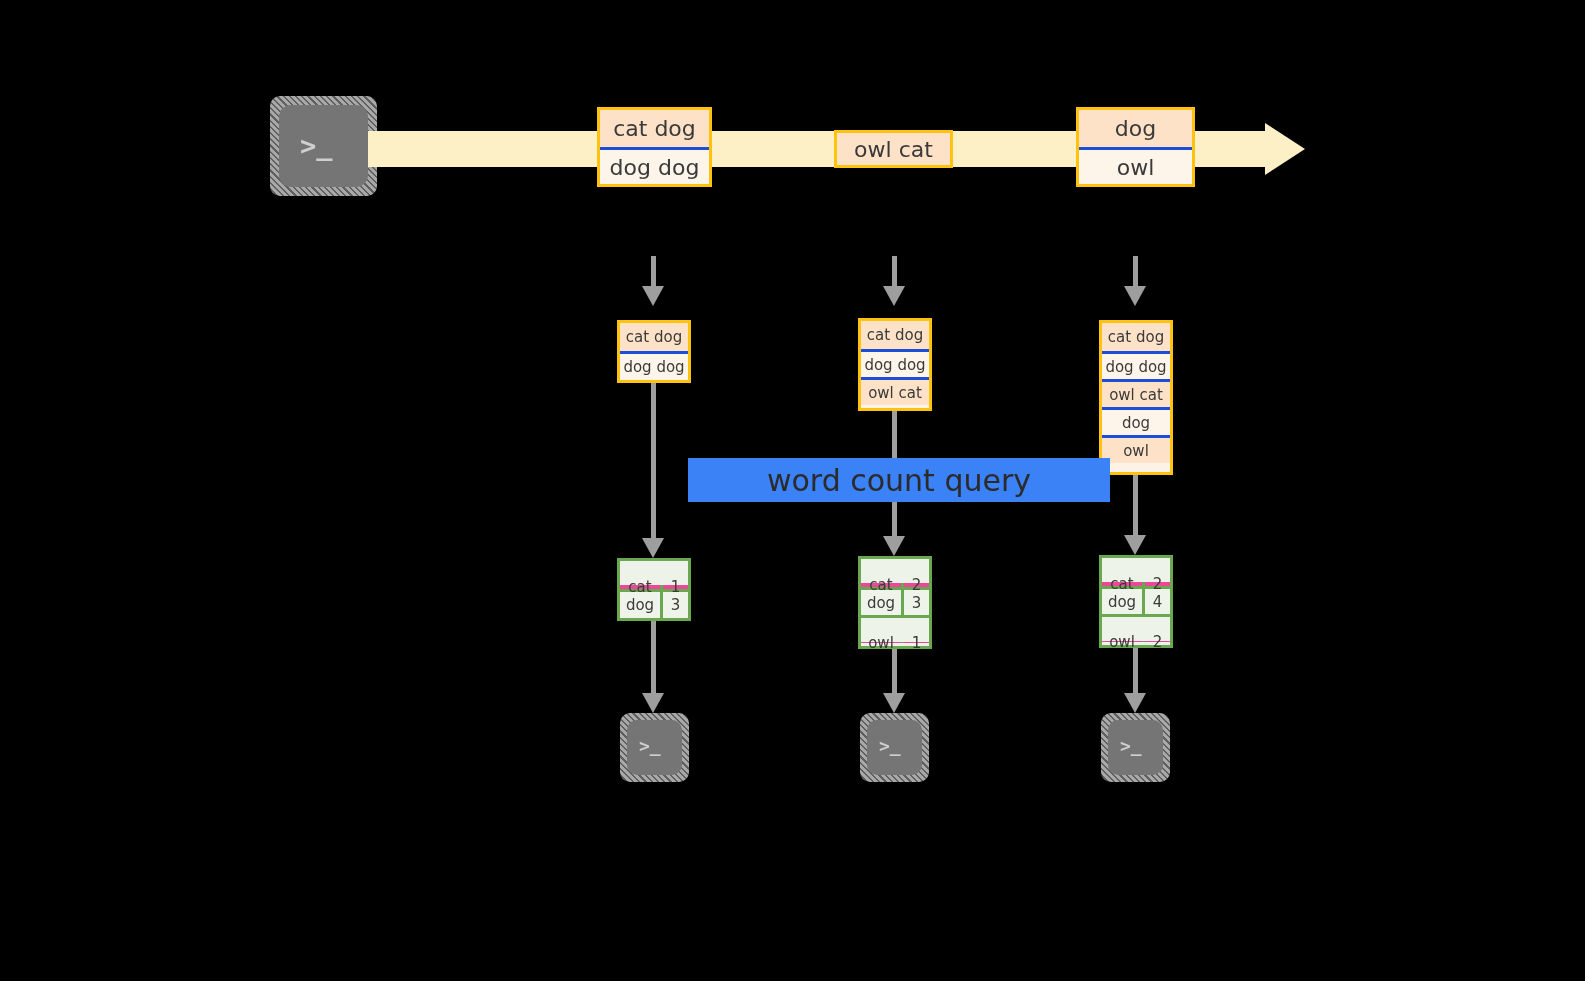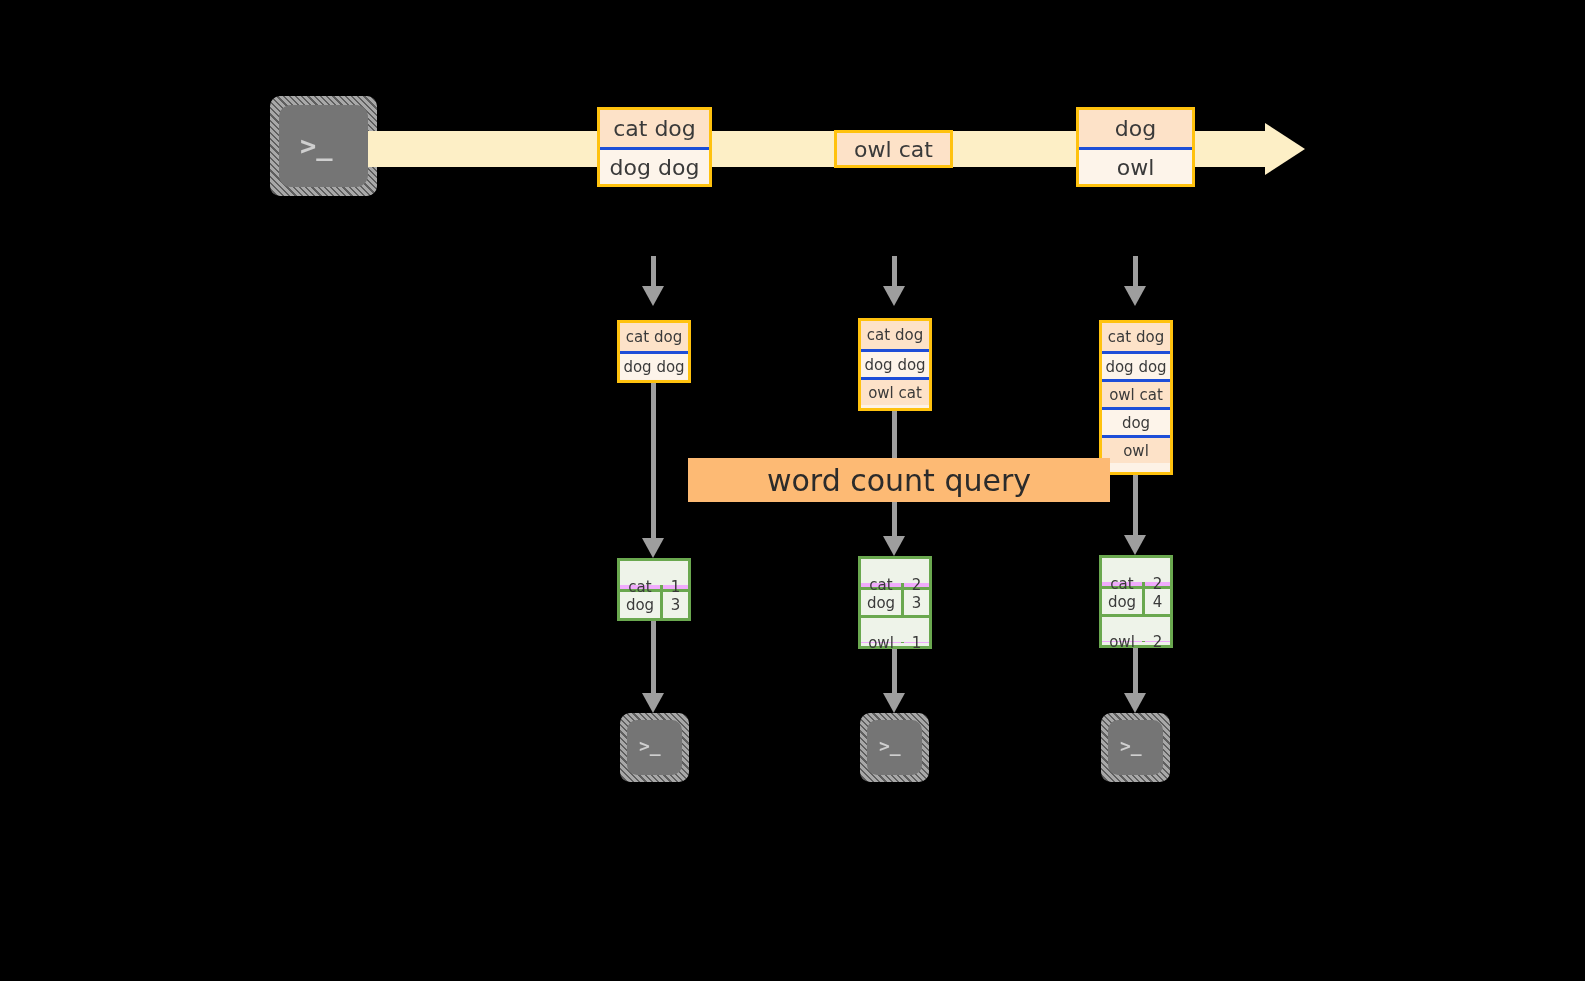--- a/index.html
+++ b/index.html
@@ -32,34 +32,34 @@
   .obox .row.light{background:#fdf4ea;}
   .obox .row + .row{border-top:3px solid #1d4ed8;}
 
   
   .gbox{position:absolute;box-sizing:border-box;border:3px solid #6aa84f;background:#eef3e9;}
   .gbox .grow{display:flex;box-sizing:border-box;}
   .gbox .grow + .grow{border-top:3px solid #6aa84f;}
   .gbox .gc{box-sizing:border-box;display:flex;align-items:center;justify-content:center;
       color:#3a3a3a;white-space:nowrap;}
   .gbox .gc.k{border-right:3px solid #6aa84f;}
-  .gbox .grow.dark .gc{background:#f0abfc;margin-top:24px;}
+  .gbox .grow.dark .gc{background:#ec4899;margin-top:24px;}
   .gbox .grow.light .gc{background:#eff4ea;}
 
   
   .vline{position:absolute;background:#9e9e9e;width:5px;}
   .vdash{position:absolute;width:5px;
       background-image:linear-gradient(#9e9e9e,#9e9e9e);
       background-size:5px 26px;background-repeat:repeat-y;}
   .vhead{position:absolute;width:0;height:0;
       border-left:11px solid transparent;border-right:11px solid transparent;
       border-top:20px solid #9e9e9e;}
 
   
-  .qlabel{position:absolute;background:#fdba74;color:#2b2b2b;
+  .qlabel{position:absolute;background:#3b82f6;color:#2b2b2b;
       display:flex;align-items:center;justify-content:center;}
 </style>
 </head>
 <body>
 
 <div id="stage">
 
   <div class="terminal" style="left:270px;top:96px;width:107px;height:100px;">
     <div class="hatch"></div>
     <div class="face"></div>

